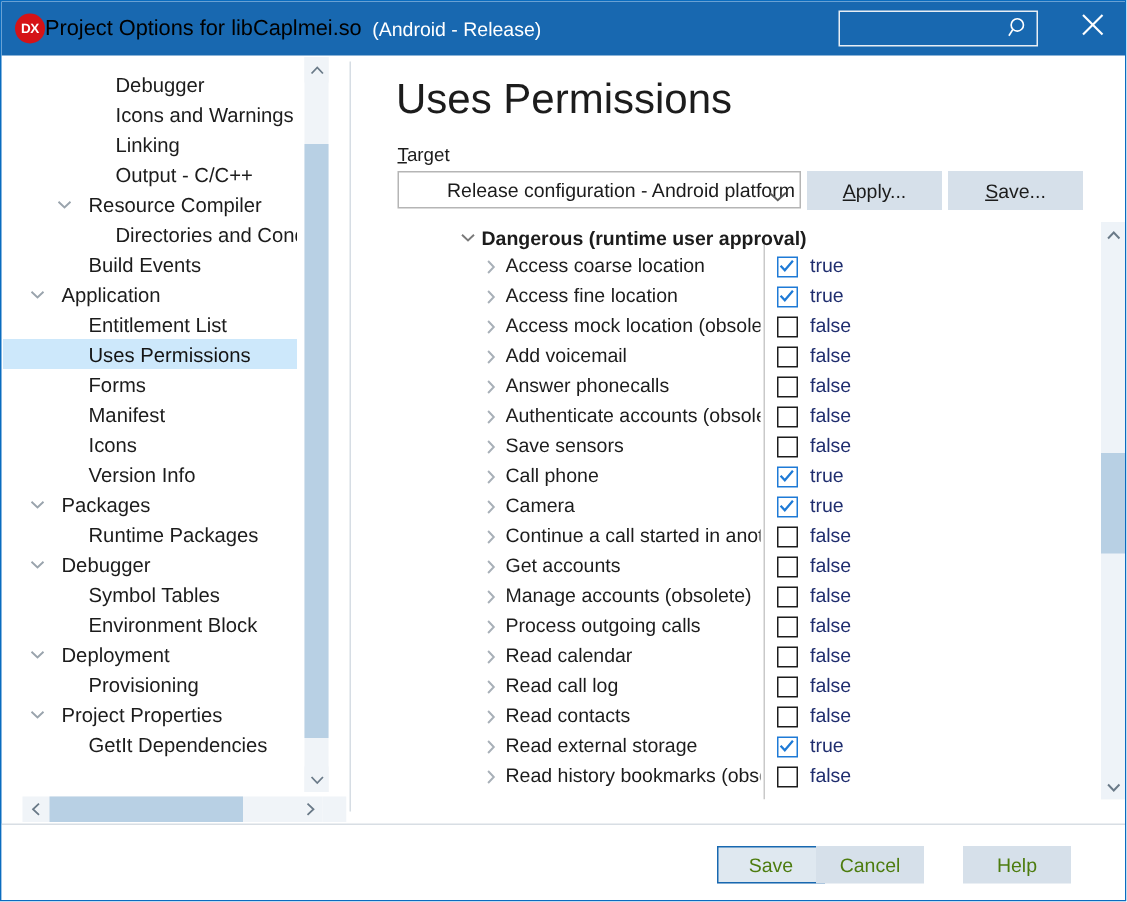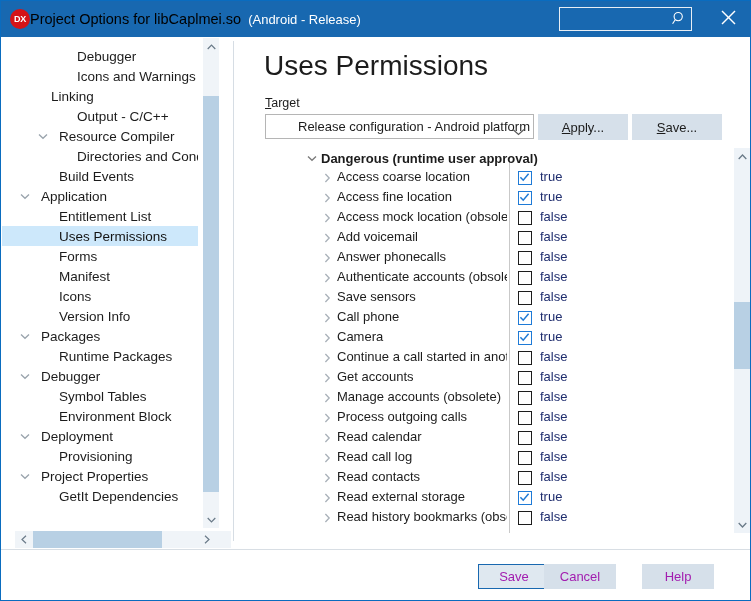--- a/index.html
+++ b/index.html
@@ -369,21 +369,21 @@
     background: #ffffff;
   }
   .fbtn {
     position: absolute;
     top: 14px;
     height: 25px;
     background: #d6e0ea;
     border: 0;
     font-family: "Liberation Sans", sans-serif;
     font-size: 13px;
-    color: #a21caf;
+    color: #4d7c0f;
     display: flex;
     align-items: center;
     justify-content: center;
     cursor: default;
     box-sizing: border-box;
   }
   #fbtn-save {
     left: 477px; width: 72px;
     border: 1px solid #1868b0;
     background: #dfe8f0;
@@ -424,21 +424,21 @@
 
   <div class="tree-panel">
     <div class="tree-clip" id="tree-clip">
         <div class="tree-row">
           <span class="tree-label" style="margin-left: 75px;">Debugger</span>
         </div>
         <div class="tree-row">
           <span class="tree-label" style="margin-left: 75px;">Icons and Warnings</span>
         </div>
         <div class="tree-row">
-          <span class="tree-label" style="margin-left: 49px;">Linking</span>
+          <span class="tree-label" style="margin-left: 75px;">Linking</span>
         </div>
         <div class="tree-row">
           <span class="tree-label" style="margin-left: 75px;">Output - C/C++</span>
         </div>
         <div class="tree-row">
           <span class="tree-chev" style="left: 33px;">
             <svg width="10" height="7" viewBox="0 0 10 7">
               <polyline points="1,1.5 5,5.3 9,1.5" fill="none" stroke="#9aa4ad" stroke-width="1.3"></polyline>
             </svg>
           </span>

